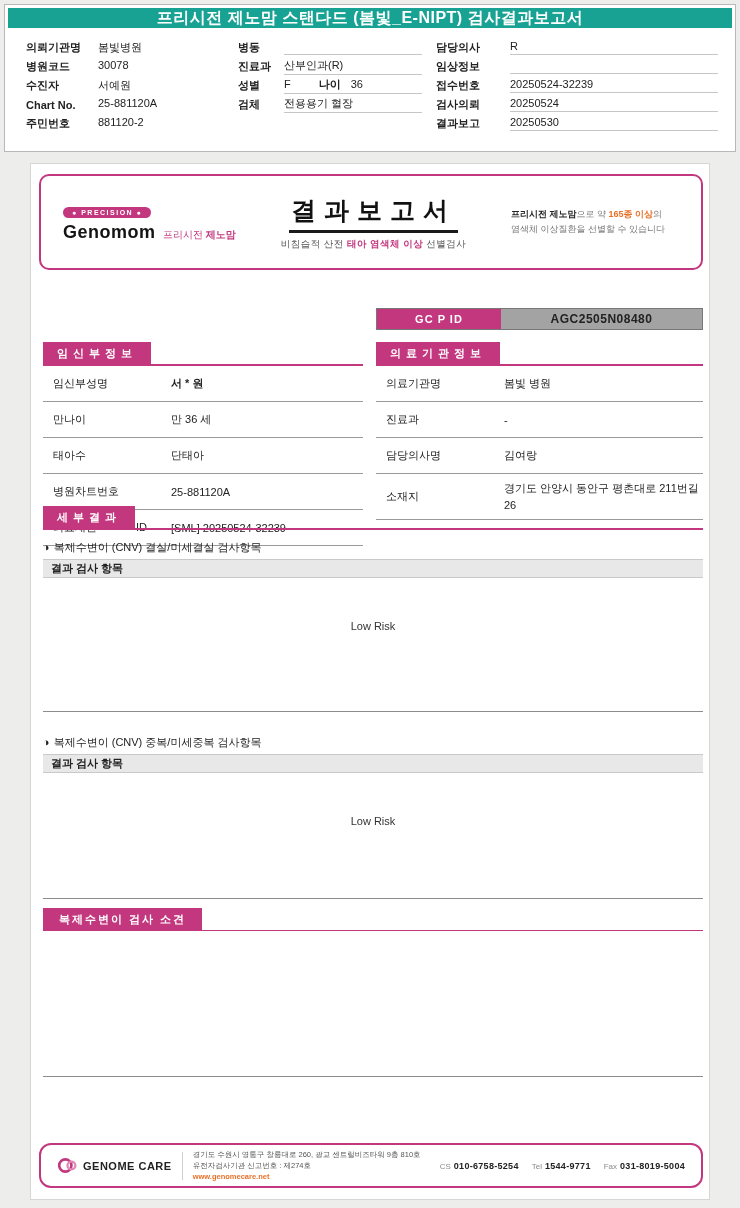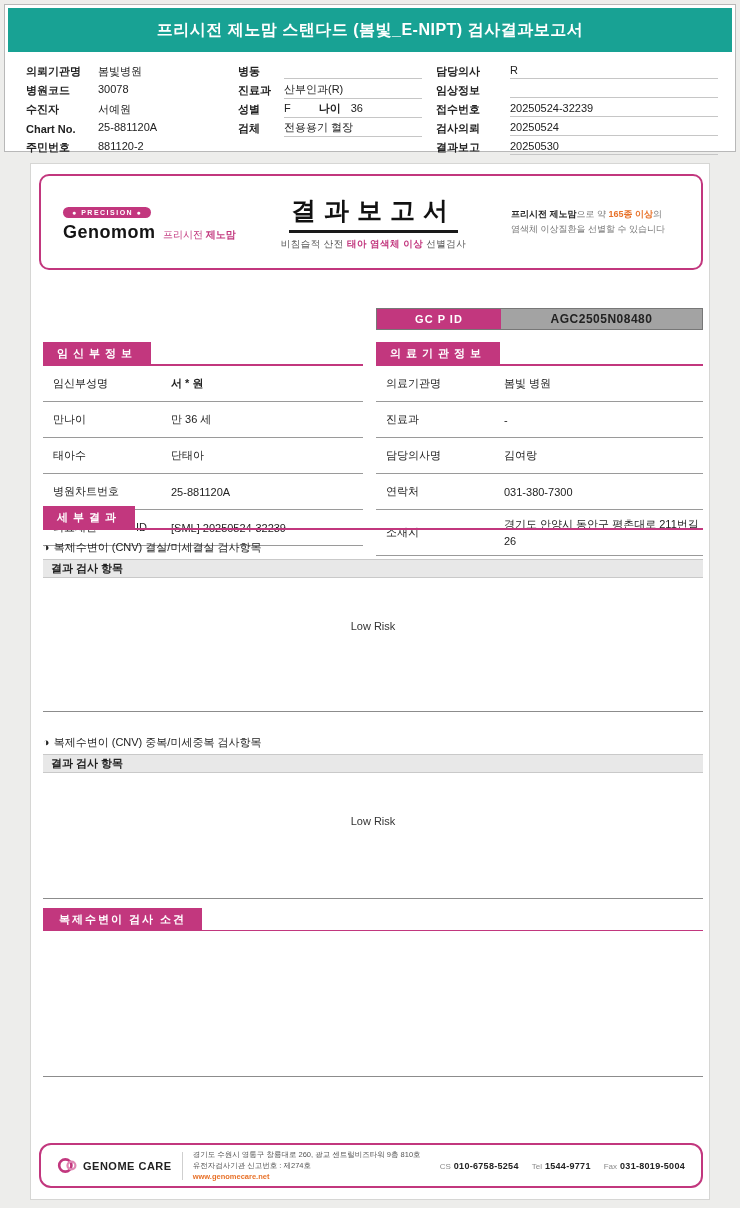--- a/index.html
+++ b/index.html
@@ -6,21 +6,21 @@
   * { margin:0; padding:0; box-sizing:border-box; }
   body {
     width:740px; height:1208px; position:relative;
     background:#ededeb; color:#222;
     font-family:"Liberation Sans","DejaVu Sans",sans-serif;
   }
 
   
   .top-box { position:absolute; left:4px; top:4px; width:732px; height:148px;
     background:#fff; border:1px solid #b8b8b8; padding:3px 3px 0; }
-  .banner { height:44px; background:var(--teal); color:#fff; display:flex;
+  .banner { height:20px; background:var(--teal); color:#fff; display:flex;
     align-items:center; justify-content:center; font-size:16px; font-weight:bold; letter-spacing:.5px; }
   .header-cols { display:flex; margin-top:10px; padding-left:18px; }
   .hcol { display:flex; flex-direction:column; }
   .hcol-1 { width:212px; }
   .hcol-2 { width:198px; padding-right:14px; }
   .hcol-3 { flex:1; padding-right:14px; }
   .hrow { display:flex; align-items:center; height:19px; font-size:11px; }
   .hlabel { font-weight:bold; flex:0 0 auto; }
   .hcol-1 .hlabel { width:72px; }
   .hcol-2 .hlabel { width:46px; }
@@ -230,24 +230,20 @@
       <span class="info-value">봄빛 병원</span>
     </div>
     <div class="info-row">
       <span class="info-label">진료과</span>
       <span class="info-value">-</span>
     </div>
     <div class="info-row">
       <span class="info-label">담당의사명</span>
       <span class="info-value">김여랑</span>
     </div>
-    <div class="info-row">
-      <span class="info-label">연락처</span>
-      <span class="info-value">031-380-7300</span>
-    </div>
     <div class="info-row tall">
       <span class="info-label">소재지</span>
       <span class="info-value">경기도 안양시 동안구 평촌대로 211번길 26</span>
     </div>
   </div>
 
   <div class="detail">
     <div class="sec-head"><span class="sec-label">세부결과</span></div>
 
     <div class="cnv-row">

